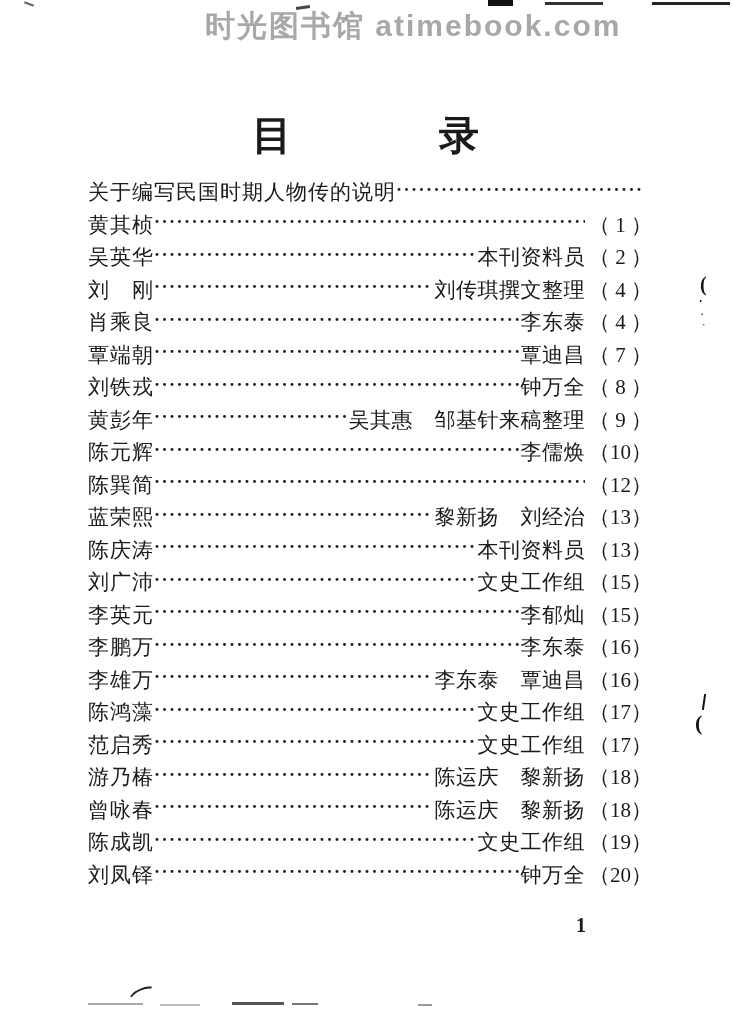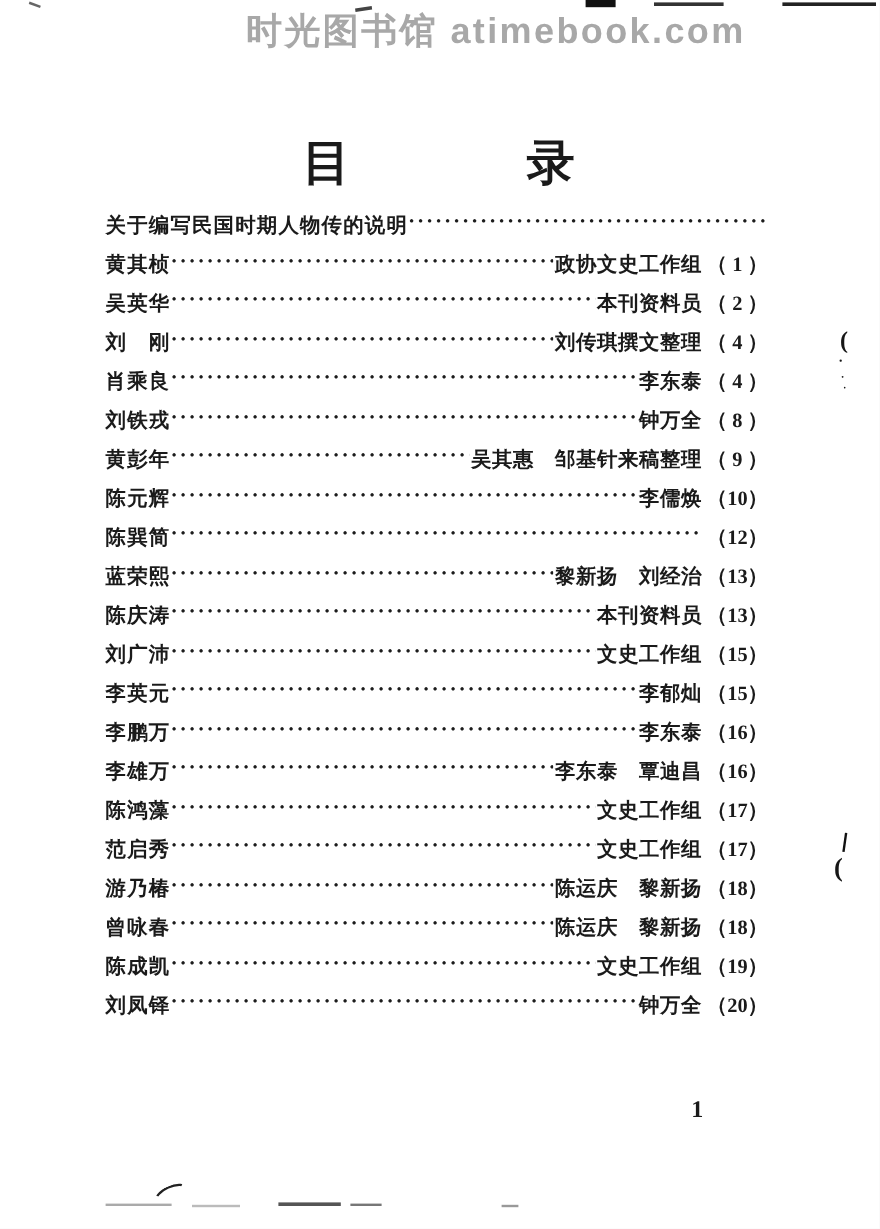--- a/index.html
+++ b/index.html
@@ -20,22 +20,22 @@
     position:absolute;left:0;top:108px;width:100%;
     display:flex;justify-content:center;gap:145px;
     font-size:40px;font-weight:bold;letter-spacing:2px;
   }
   
   .toc{
     position:absolute;left:88px;right:68px;top:176px;
     display:flex;flex-direction:column;
   }
   .row{
-    height:32.5px;display:flex;align-items:flex-start;
-    font-size:17px;font-weight:700;white-space:nowrap;
+    height:32.5px;display:flex;align-items:center;
+    font-size:21px;font-weight:400;white-space:nowrap;
   }
   .name{flex:0 0 auto;letter-spacing:1px;}
   .leader{
     flex:1 1 auto;overflow:hidden;white-space:nowrap;
     font-size:18px;font-weight:bold;letter-spacing:1.5px;color:#1c1c1c;
     transform:translateY(-2px);
   }
   .leader::after{
     content:"····································································································";
   }
@@ -76,40 +76,45 @@
   </div>
 
   <div class="toc">
       <div class="row no-page">
         <span class="name">关于编写民国时期人物传的说明</span>
         <span class="leader"></span>
       </div>
       <div class="row">
         <span class="name">黄其桢</span>
         <span class="leader"></span>
-        <span class="attr">政协文史工作组</span>
         <span class="pageno">（ 1 ）</span>
       </div>
       <div class="row">
         <span class="name">吴英华</span>
         <span class="leader"></span>
         <span class="attr">本刊资料员</span>
         <span class="pageno">（ 2 ）</span>
       </div>
       <div class="row">
         <span class="name">刘　刚</span>
         <span class="leader"></span>
         <span class="attr">刘传琪撰文整理</span>
         <span class="pageno">（ 4 ）</span>
       </div>
       <div class="row">
         <span class="name">肖乘良</span>
         <span class="leader"></span>
         <span class="attr">李东泰</span>
         <span class="pageno">（ 4 ）</span>
+      </div>
+      <div class="row">
+        <span class="name">覃端朝</span>
+        <span class="leader"></span>
+        <span class="attr">覃迪昌</span>
+        <span class="pageno">（ 7 ）</span>
       </div>
       <div class="row">
         <span class="name">刘铁戎</span>
         <span class="leader"></span>
         <span class="attr">钟万全</span>
         <span class="pageno">（ 8 ）</span>
       </div>
       <div class="row">
         <span class="name">黄彭年</span>
         <span class="leader"></span>

